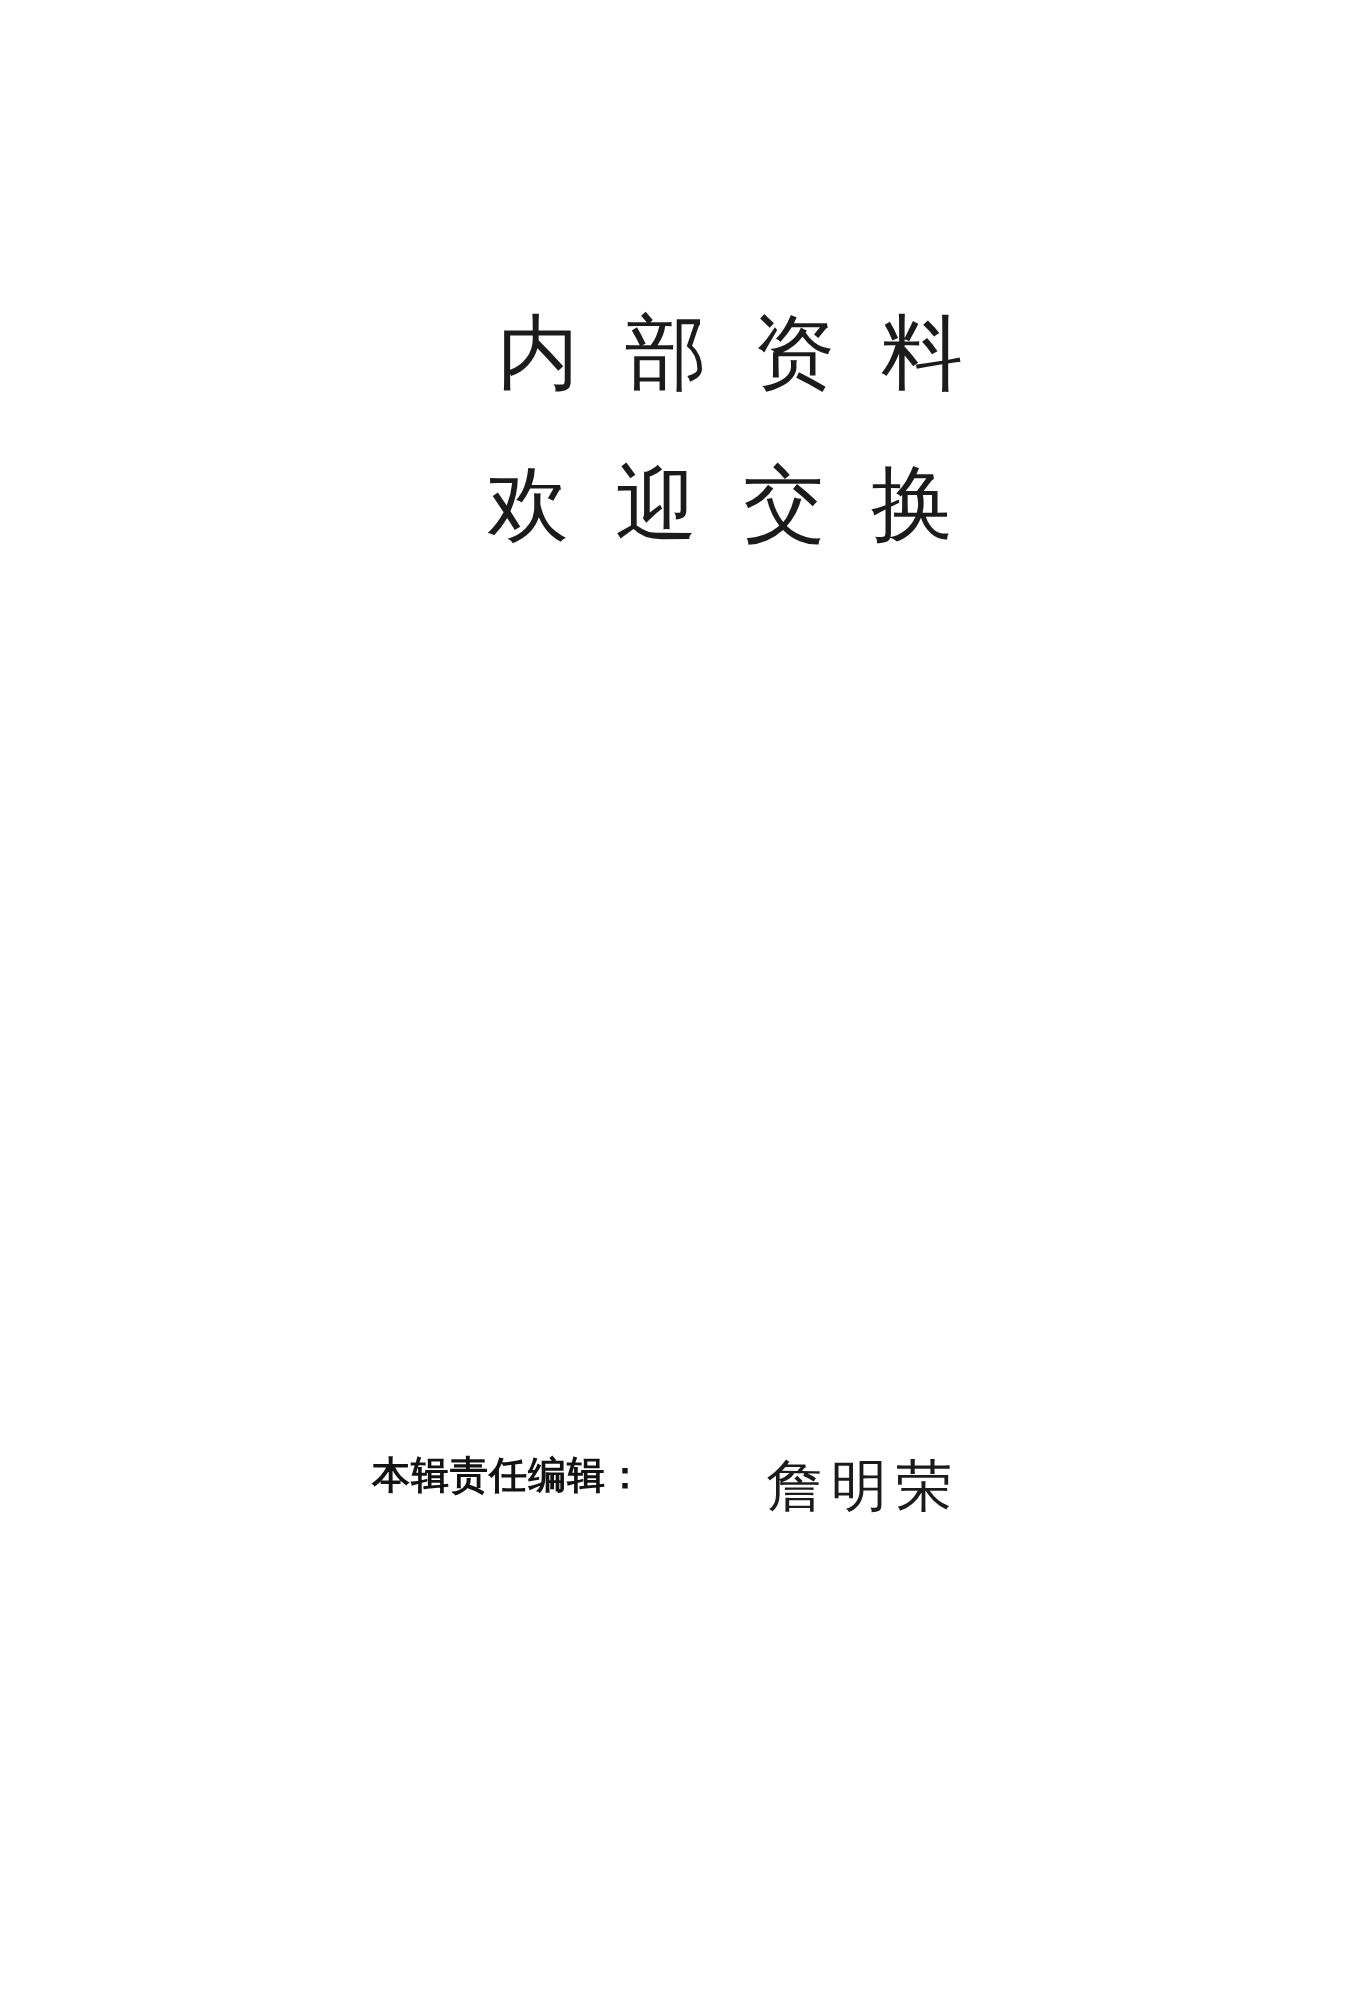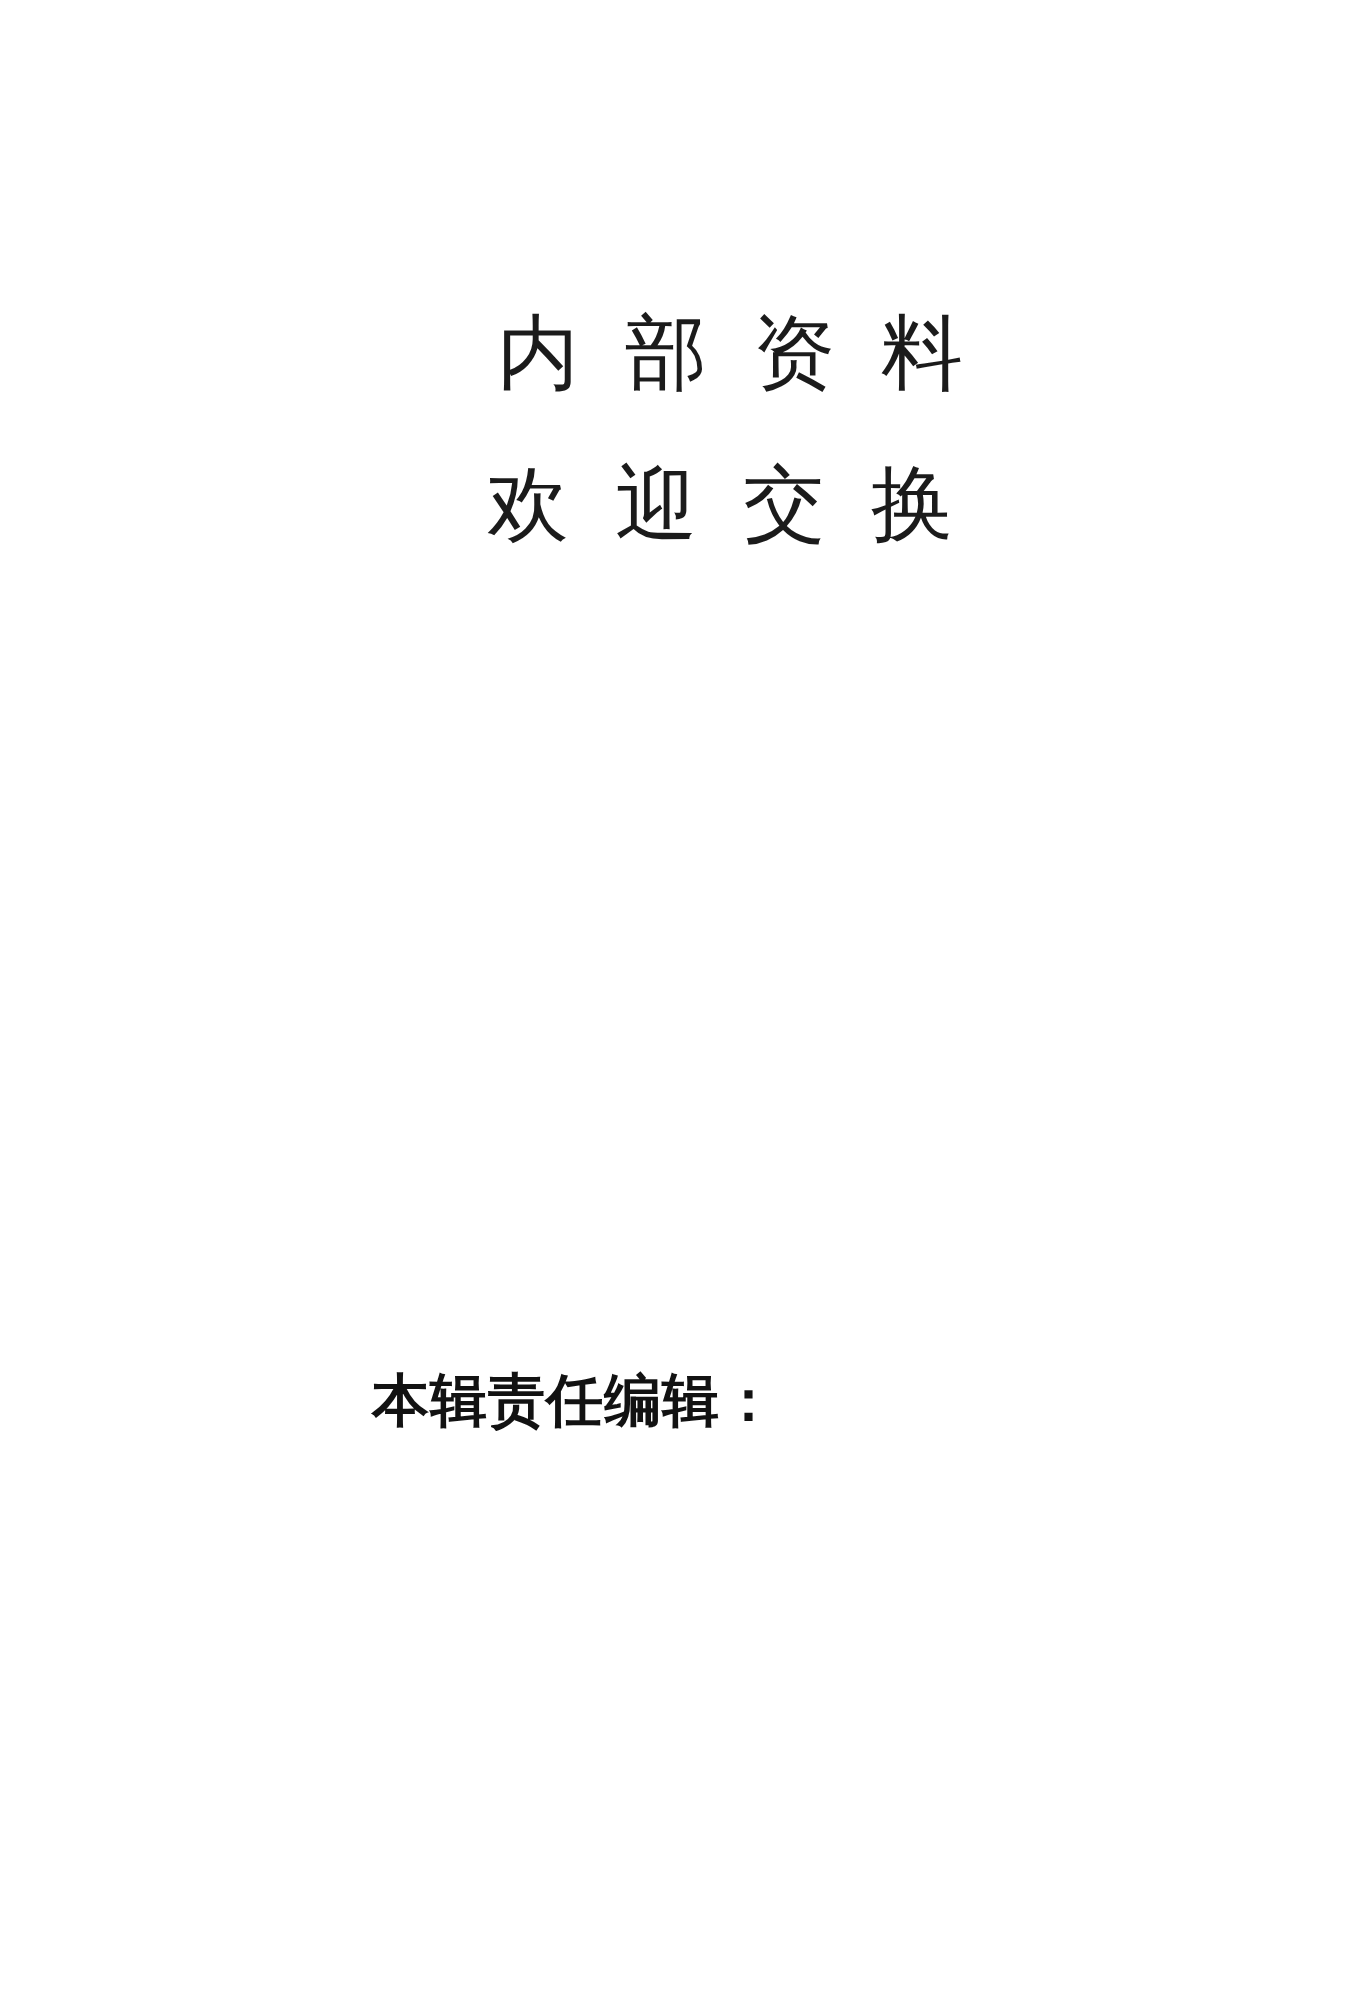--- a/index.html
+++ b/index.html
@@ -24,24 +24,24 @@
     color: #1b1b1b;
     white-space: nowrap;
   }
   .notice-line-1 { left: 497px; top: 313px; }
   .notice-line-2 { left: 487px; top: 438px; margin-top: 26px; }
 
   
   .colophon-label {
     position: absolute;
     left: 372px;
-    top: 1372px;
+    top: 1456px;
     font-family: "Liberation Sans", "DejaVu Sans", sans-serif;
     font-weight: 700;
-    font-size: 57px;
+    font-size: 38px;
     letter-spacing: 1px;
     line-height: 1;
     color: #121212;
     white-space: nowrap;
   }
   .editors {
     position: absolute;
     left: 766px;
     top: 1447px;
   }
@@ -61,16 +61,17 @@
 <div class="page">
 
   <div>
     <div class="notice-line notice-line-1">内部资料</div>
     <div class="notice-line notice-line-2">欢迎交换</div>
   </div>
 
   <div>
     <span class="colophon-label">本辑责任编辑：</span>
     <div class="editors">
+      <div class="editor">詹明荣</div>
     </div>
   </div>
 
 </div>
 
 </body></html>

